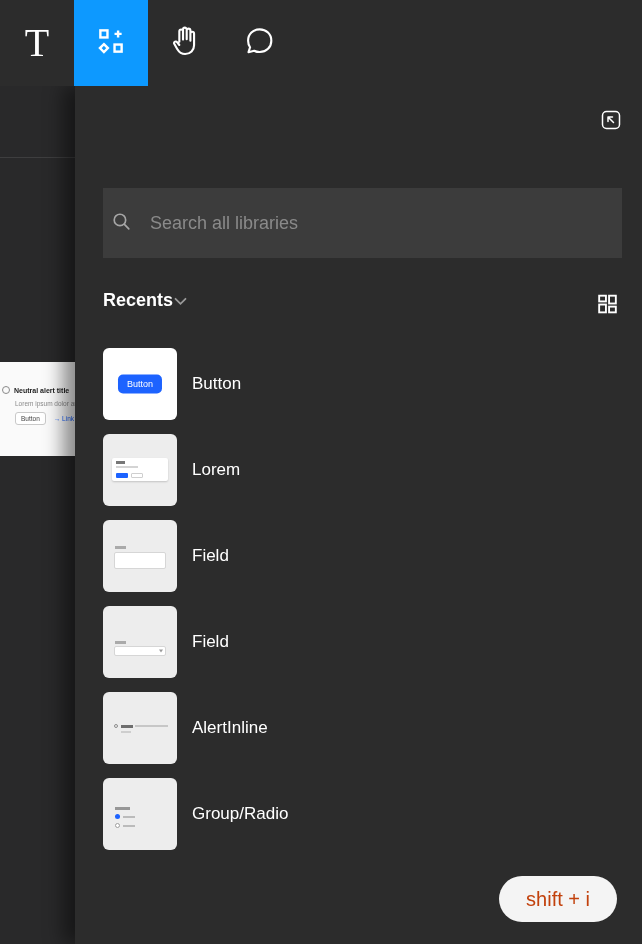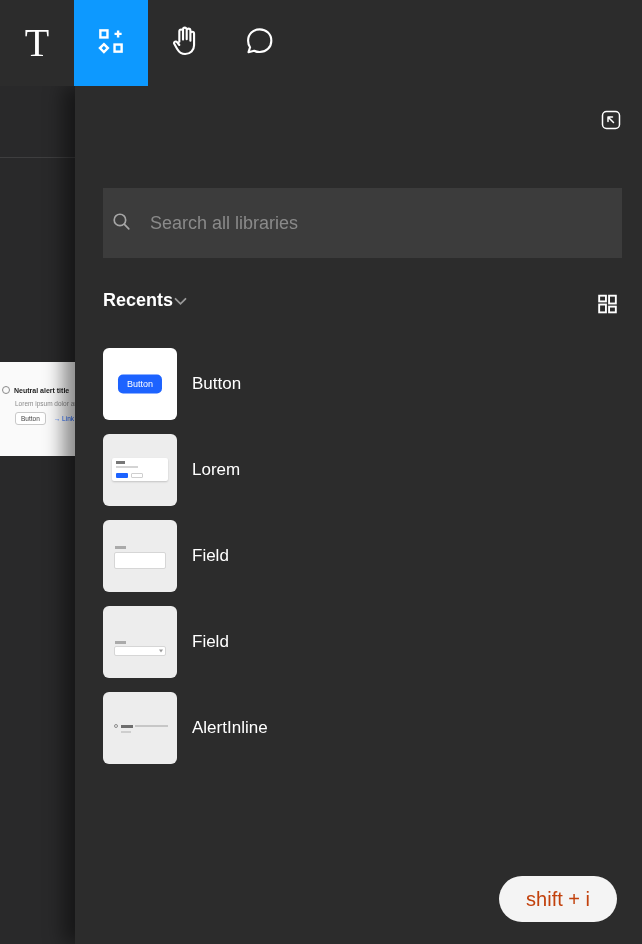--- a/index.html
+++ b/index.html
@@ -232,17 +232,27 @@
       <div class="thumb">
         <div class="a-dot"></div>
           <div class="a-bar-dark"></div>
           <div class="a-bar-light"></div>
           <div class="a-bar-sub"></div>
       </div>
       <span class="row-label">AlertInline</span>
     </div>
 
 
+    <div class="row">
+      <div class="thumb">
+        <div class="r-label"></div>
+        <div class="r-radio on" style="top:36px;"></div>
+          <div class="r-bar" style="top:37.5px;"></div>
+        <div class="r-radio off" style="top:45px;"></div>
+          <div class="r-bar" style="top:46.5px;"></div>
+      </div>
+      <span class="row-label">Group/Radio</span>
+    </div>
 
   </div>
 
   <div class="shortcut">shift + i</div>
 </div>
 
 </body></html>

